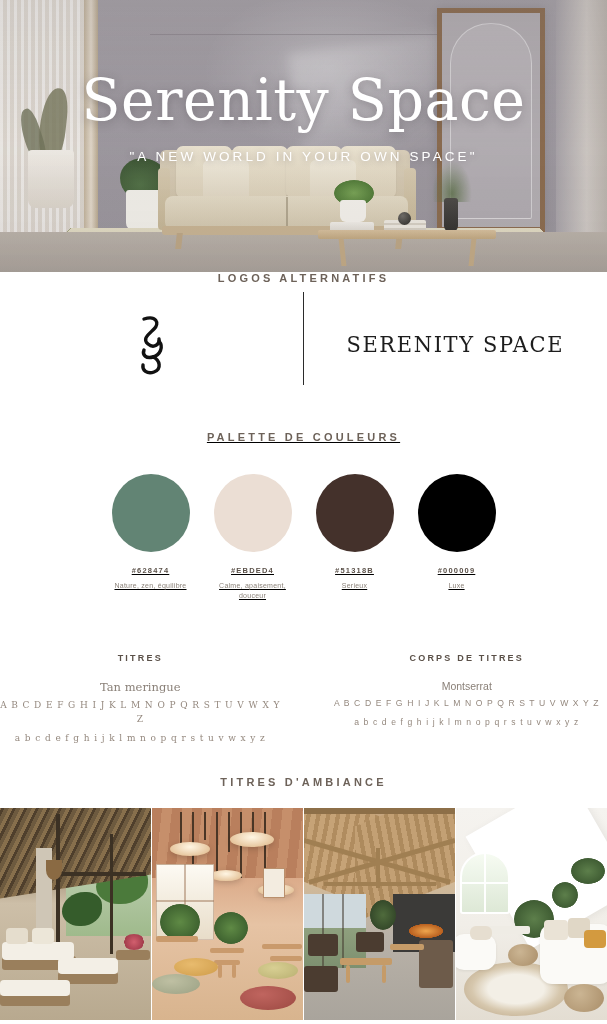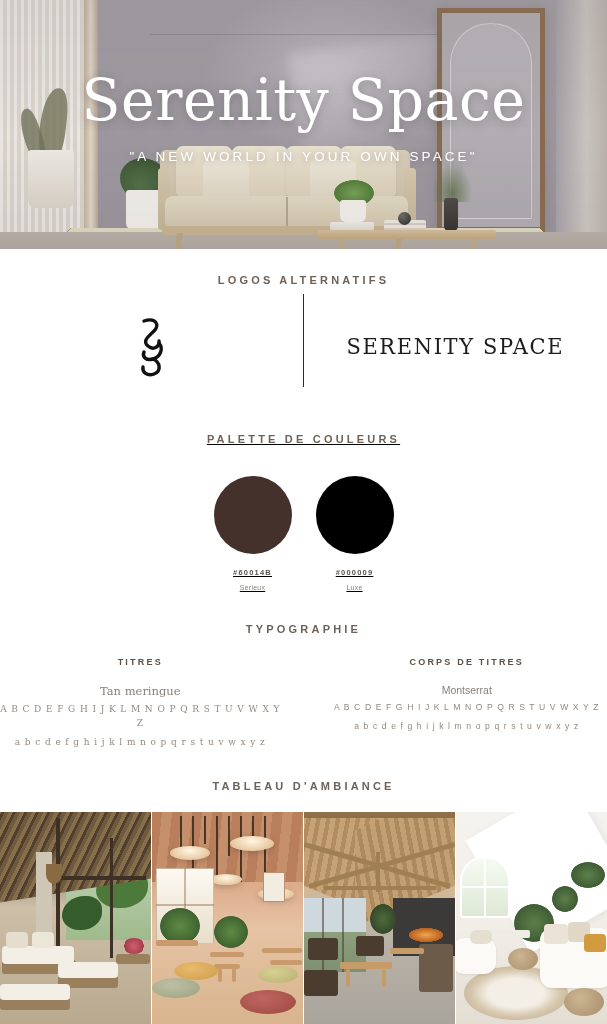--- a/index.html
+++ b/index.html
@@ -141,21 +141,21 @@
     font-size: 13.5px; color: #ffffff; letter-spacing: 3.1px; font-weight: 400;
     text-shadow: 0 1px 6px rgba(60,55,60,.35);
   }
 
   
   .section-title {
     text-align: center; color: #6d6259; font-size: 11px; font-weight: 700;
     letter-spacing: 3.2px;
   }
 
-  .logos-block { padding-top: 25px; }
+  .logos-block { }
   .logos-row { position: relative; height: 120px; display: flex; align-items: center; }
   .logo-cell { flex: 1; display: flex; align-items: center; justify-content: center; }
   .logo-divider { position: absolute; left: 303px; top: 8px; width: 1px; height: 93px; background: #2b2b2b; }
   .monogram-svg { display: block; }
   .wordmark {
     font-family: "DejaVu Serif", "Liberation Serif", serif;
     font-size: 21px; color: #1d1d1d; letter-spacing: 1.6px; font-weight: 400;
     transform: scaleY(1.08);
   }
 
@@ -334,61 +334,70 @@
       <div class="logo-cell">
         <div class="wordmark">SERENITY SPACE</div>
       </div>
     </div>
   </div>
 
   <div class="palette-block">
     <div class="section-title">PALETTE DE COULEURS</div>
     <div class="swatch-row">
 
-
+      <div class="swatch">
+        <div class="swatch-dot" style="background:#628474"></div>
+        <div class="swatch-hex">#628474</div>
+        <div class="swatch-desc">Nature, zen, équilibre</div>
+      </div>
+
+      <div class="swatch">
+        <div class="swatch-dot" style="background:#EBDED4"></div>
+        <div class="swatch-hex">#EBDED4</div>
+        <div class="swatch-desc">Calme, apaisement, douceur</div>
+      </div>
 
 
       <div class="swatch">
         <div class="swatch-dot" style="background:#44312B"></div>
-        <div class="swatch-hex">#60014B</div>
+        <div class="swatch-hex">#51318B</div>
         <div class="swatch-desc">Serieux</div>
       </div>
 
       <div class="swatch">
         <div class="swatch-dot" style="background:#000000"></div>
         <div class="swatch-hex">#000009</div>
         <div class="swatch-desc">Luxe</div>
       </div>
 
     </div>
   </div>
 
   <div class="typo-block">
-    <div class="section-title">TYPOGRAPHIE</div>
     <div class="typo-cols">
 
       <div class="typo-col">
         <div class="typo-label">TITRES</div>
         <div class="typo-font-name typo-name-serif">Tan meringue</div>
         <div class="typo-spec spec-serif spec-upper">A B C D E F G H I J K L M N O P Q R S T U V W X Y Z</div>
         <div class="typo-spec spec-serif spec-lower">a b c d e f g h i j k l m n o p q r s t u v w x y z</div>
       </div>
 
       <div class="typo-col">
         <div class="typo-label">CORPS DE TITRES</div>
         <div class="typo-font-name">Montserrat</div>
         <div class="typo-spec spec-sans-upper">A B C D E F G H I J K L M N O P Q R S T U V W X Y Z</div>
         <div class="typo-spec spec-sans-lower">a b c d e f g h i j k l m n o p q r s t u v w x y z</div>
       </div>
 
     </div>
   </div>
 
   <div class="mood-block">
-    <div class="section-title">TABLEAU D'AMBIANCE</div>
+    <div class="section-title">TITRES D'AMBIANCE</div>
     <div class="mood-grid">
 
       <div class="mood-cell m1">
 
         <div class="glass"></div>
         <div class="palm" style="left:74px;top:22px;width:46px;height:34px;"></div>
         <div class="palm" style="left:96px;top:56px;width:52px;height:40px;background:#4b7a3b;"></div>
         <div class="palm" style="left:62px;top:84px;width:40px;height:34px;background:#355c2b;"></div>
         <div class="thatch"></div>
         <div class="beam" style="left:56px;top:6px;width:4px;height:140px;"></div>

